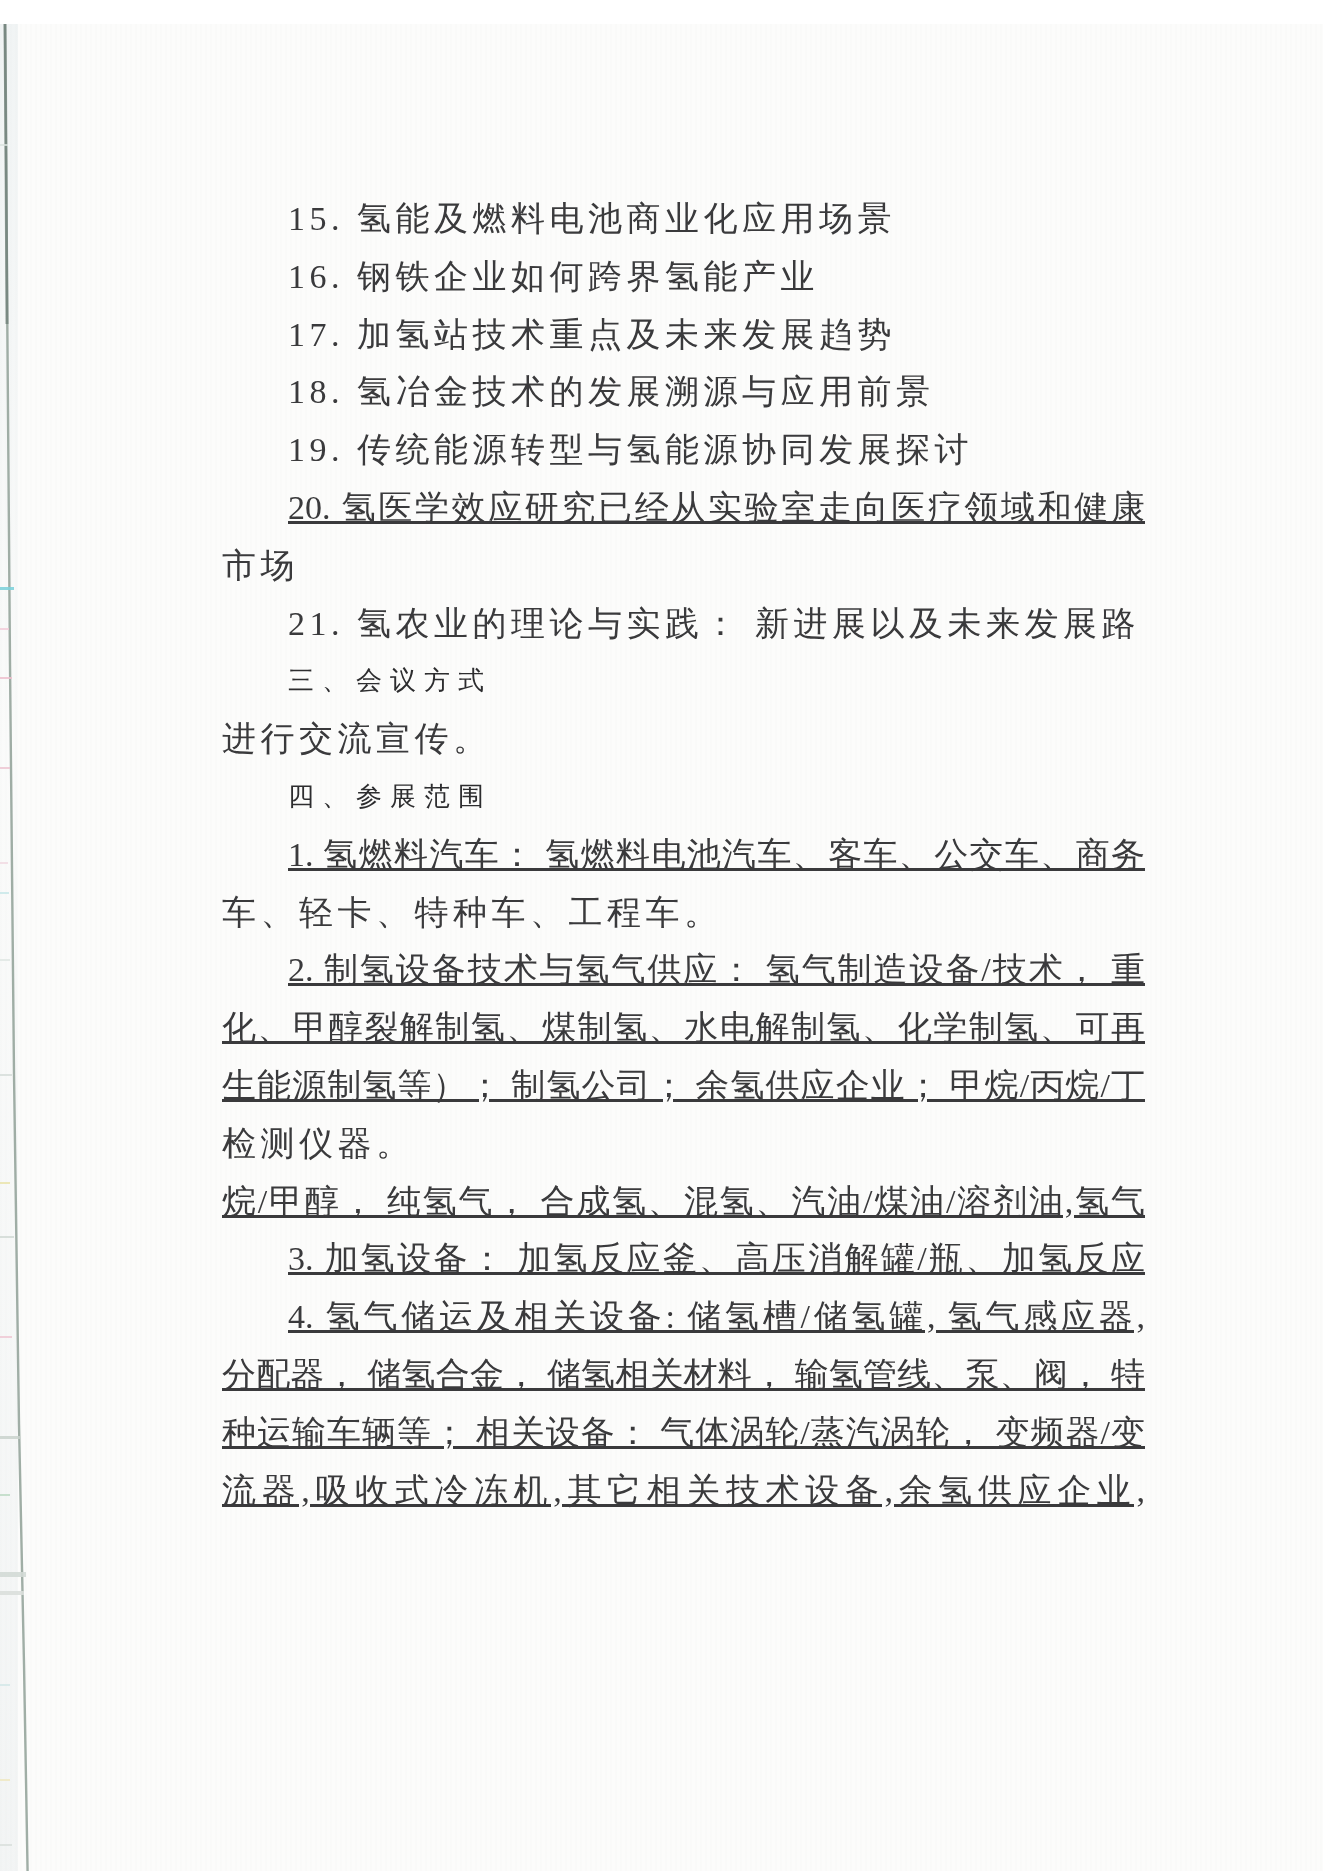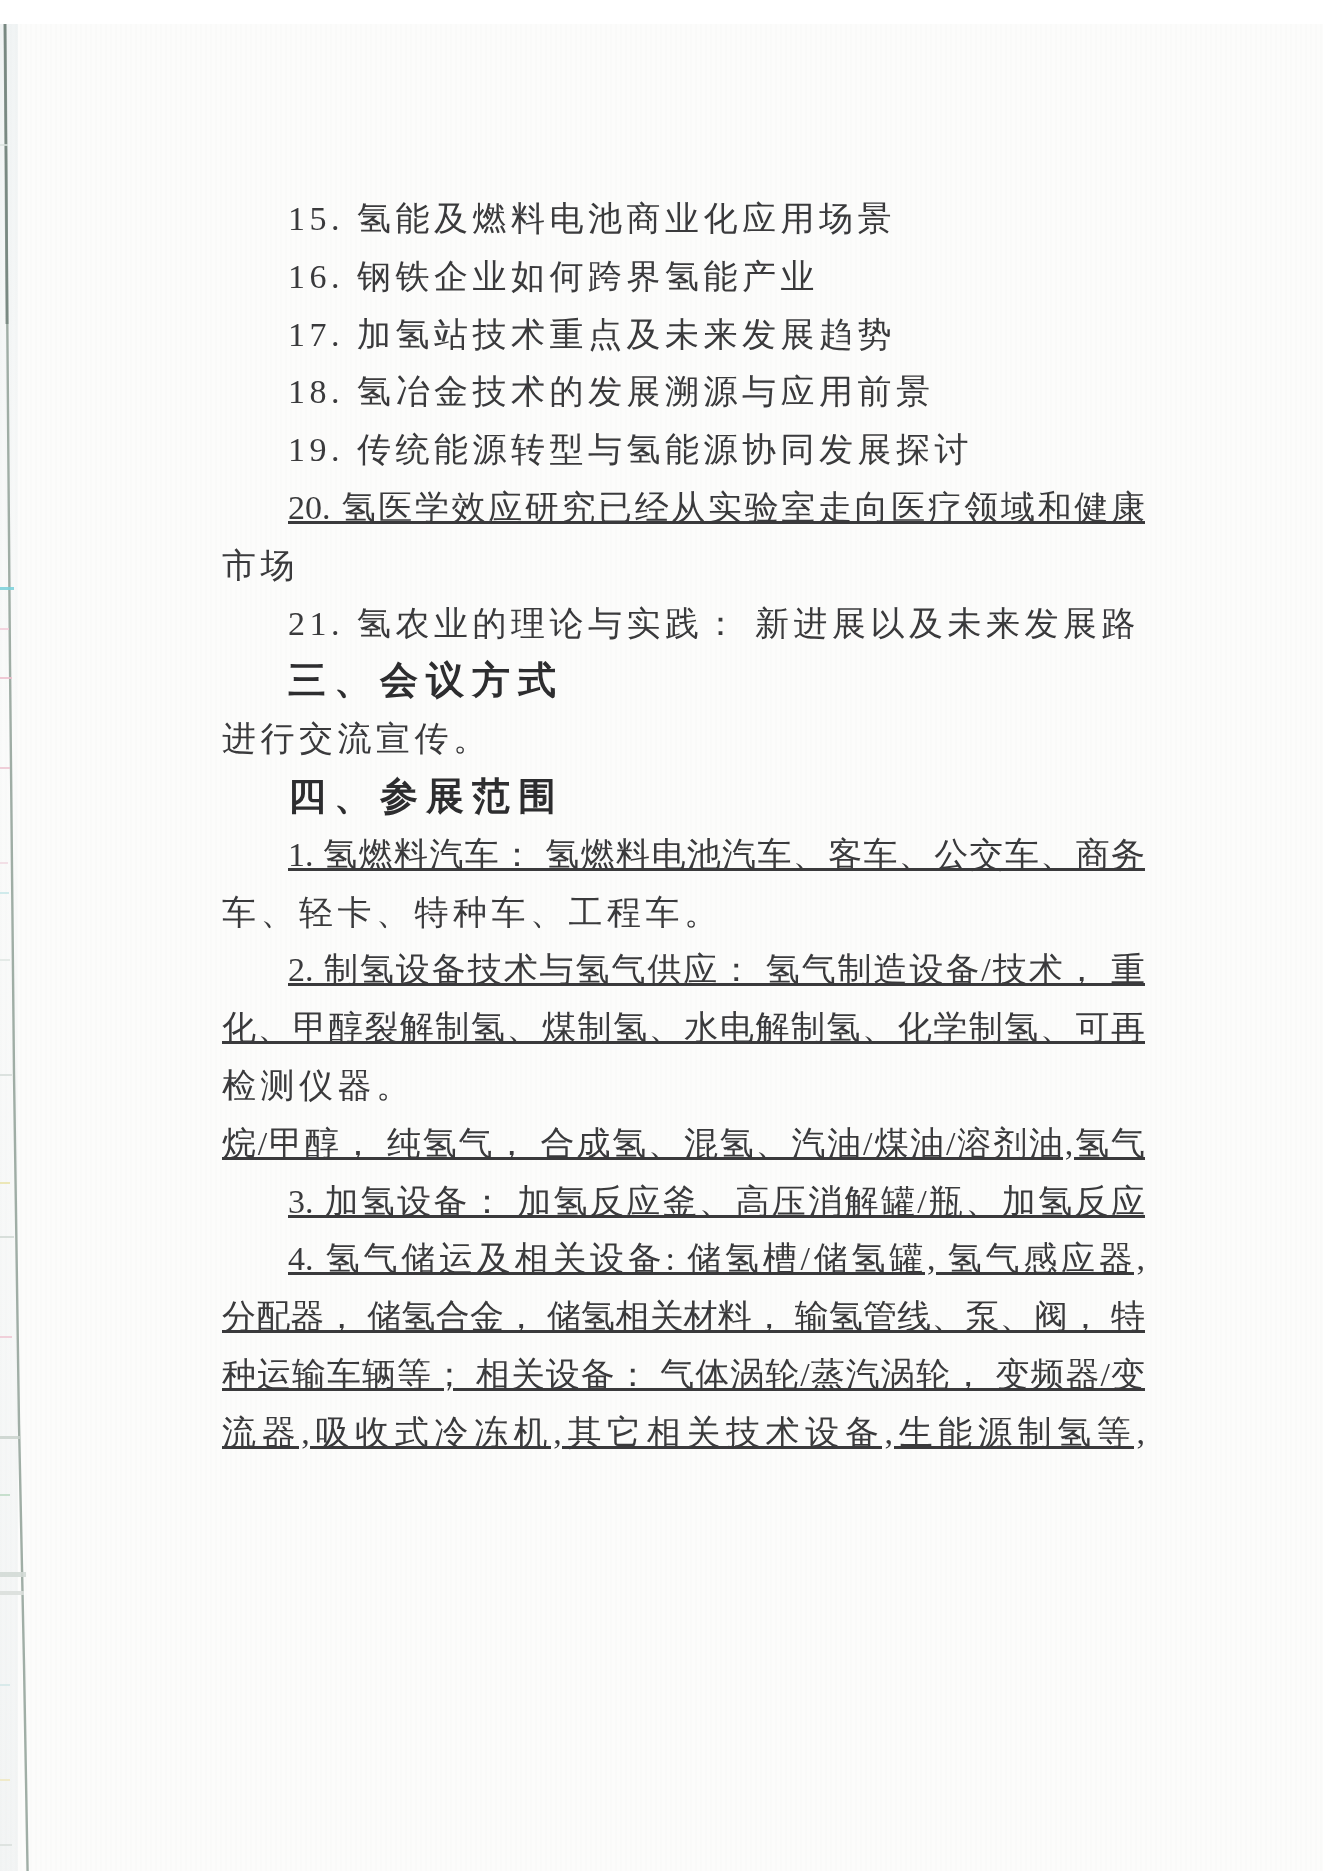--- a/index.html
+++ b/index.html
@@ -54,22 +54,22 @@
   }
 
   .indent { padding-left: 66px; }
 
   .loose { letter-spacing: 4.5px; }
 
   .just { text-align: justify; text-align-last: justify; text-decoration: underline; }
 
   .heading {
     font-family: "Liberation Sans", sans-serif;
-    font-weight: 700;
-    font-size: 38px;
+    font-weight: 400;
+    font-size: 26px;
     letter-spacing: 8px;
     color: var(--heading-ink, #2d2d2f);
   }
 </style>
 </head>
 <body>
 
 <div class="page">
 
   <div class="texture"></div>
@@ -113,22 +113,23 @@
     <div class="line indent just">20. 氢医学效应研究已经从实验室走向医疗领域和健康</div>
     <div class="line loose">市场</div>
     <div class="line indent loose">21. 氢农业的理论与实践： 新进展以及未来发展路线图</div>
     <div class="line indent heading">三、会议方式</div>
     <div class="line loose">进行交流宣传。</div>
     <div class="line indent heading">四、参展范围</div>
     <div class="line indent just">1. 氢燃料汽车： 氢燃料电池汽车、客车、公交车、商务</div>
     <div class="line loose">车、轻卡、特种车、工程车。</div>
     <div class="line indent just">2. 制氢设备技术与氢气供应： 氢气制造设备/技术， 重</div>
     <div class="line just">化、甲醇裂解制氢、煤制氢、水电解制氢、化学制氢、可再</div>
+    <div class="line just">生能源制氢等）； 制氢公司； 余氢供应企业； 甲烷/丙烷/丁</div>
     <div class="line loose">检测仪器。</div>
     <div class="line just">烷/甲醇， 纯氢气， 合成氢、混氢、汽油/煤油/溶剂油,氢气</div>
     <div class="line indent just">3. 加氢设备： 加氢反应釜、高压消解罐/瓶、加氢反应</div>
     <div class="line indent just">4. 氢气储运及相关设备: 储氢槽/储氢罐, 氢气感应器,</div>
     <div class="line just">分配器， 储氢合金， 储氢相关材料， 输氢管线、泵、阀， 特</div>
     <div class="line just">种运输车辆等； 相关设备： 气体涡轮/蒸汽涡轮， 变频器/变</div>
-    <div class="line just">流器,吸收式冷冻机,其它相关技术设备,生能源制氢等,</div>
+    <div class="line just">流器,吸收式冷冻机,其它相关技术设备,余氢供应企业,</div>
   </div>
 
 </div>
 
 </body></html>

